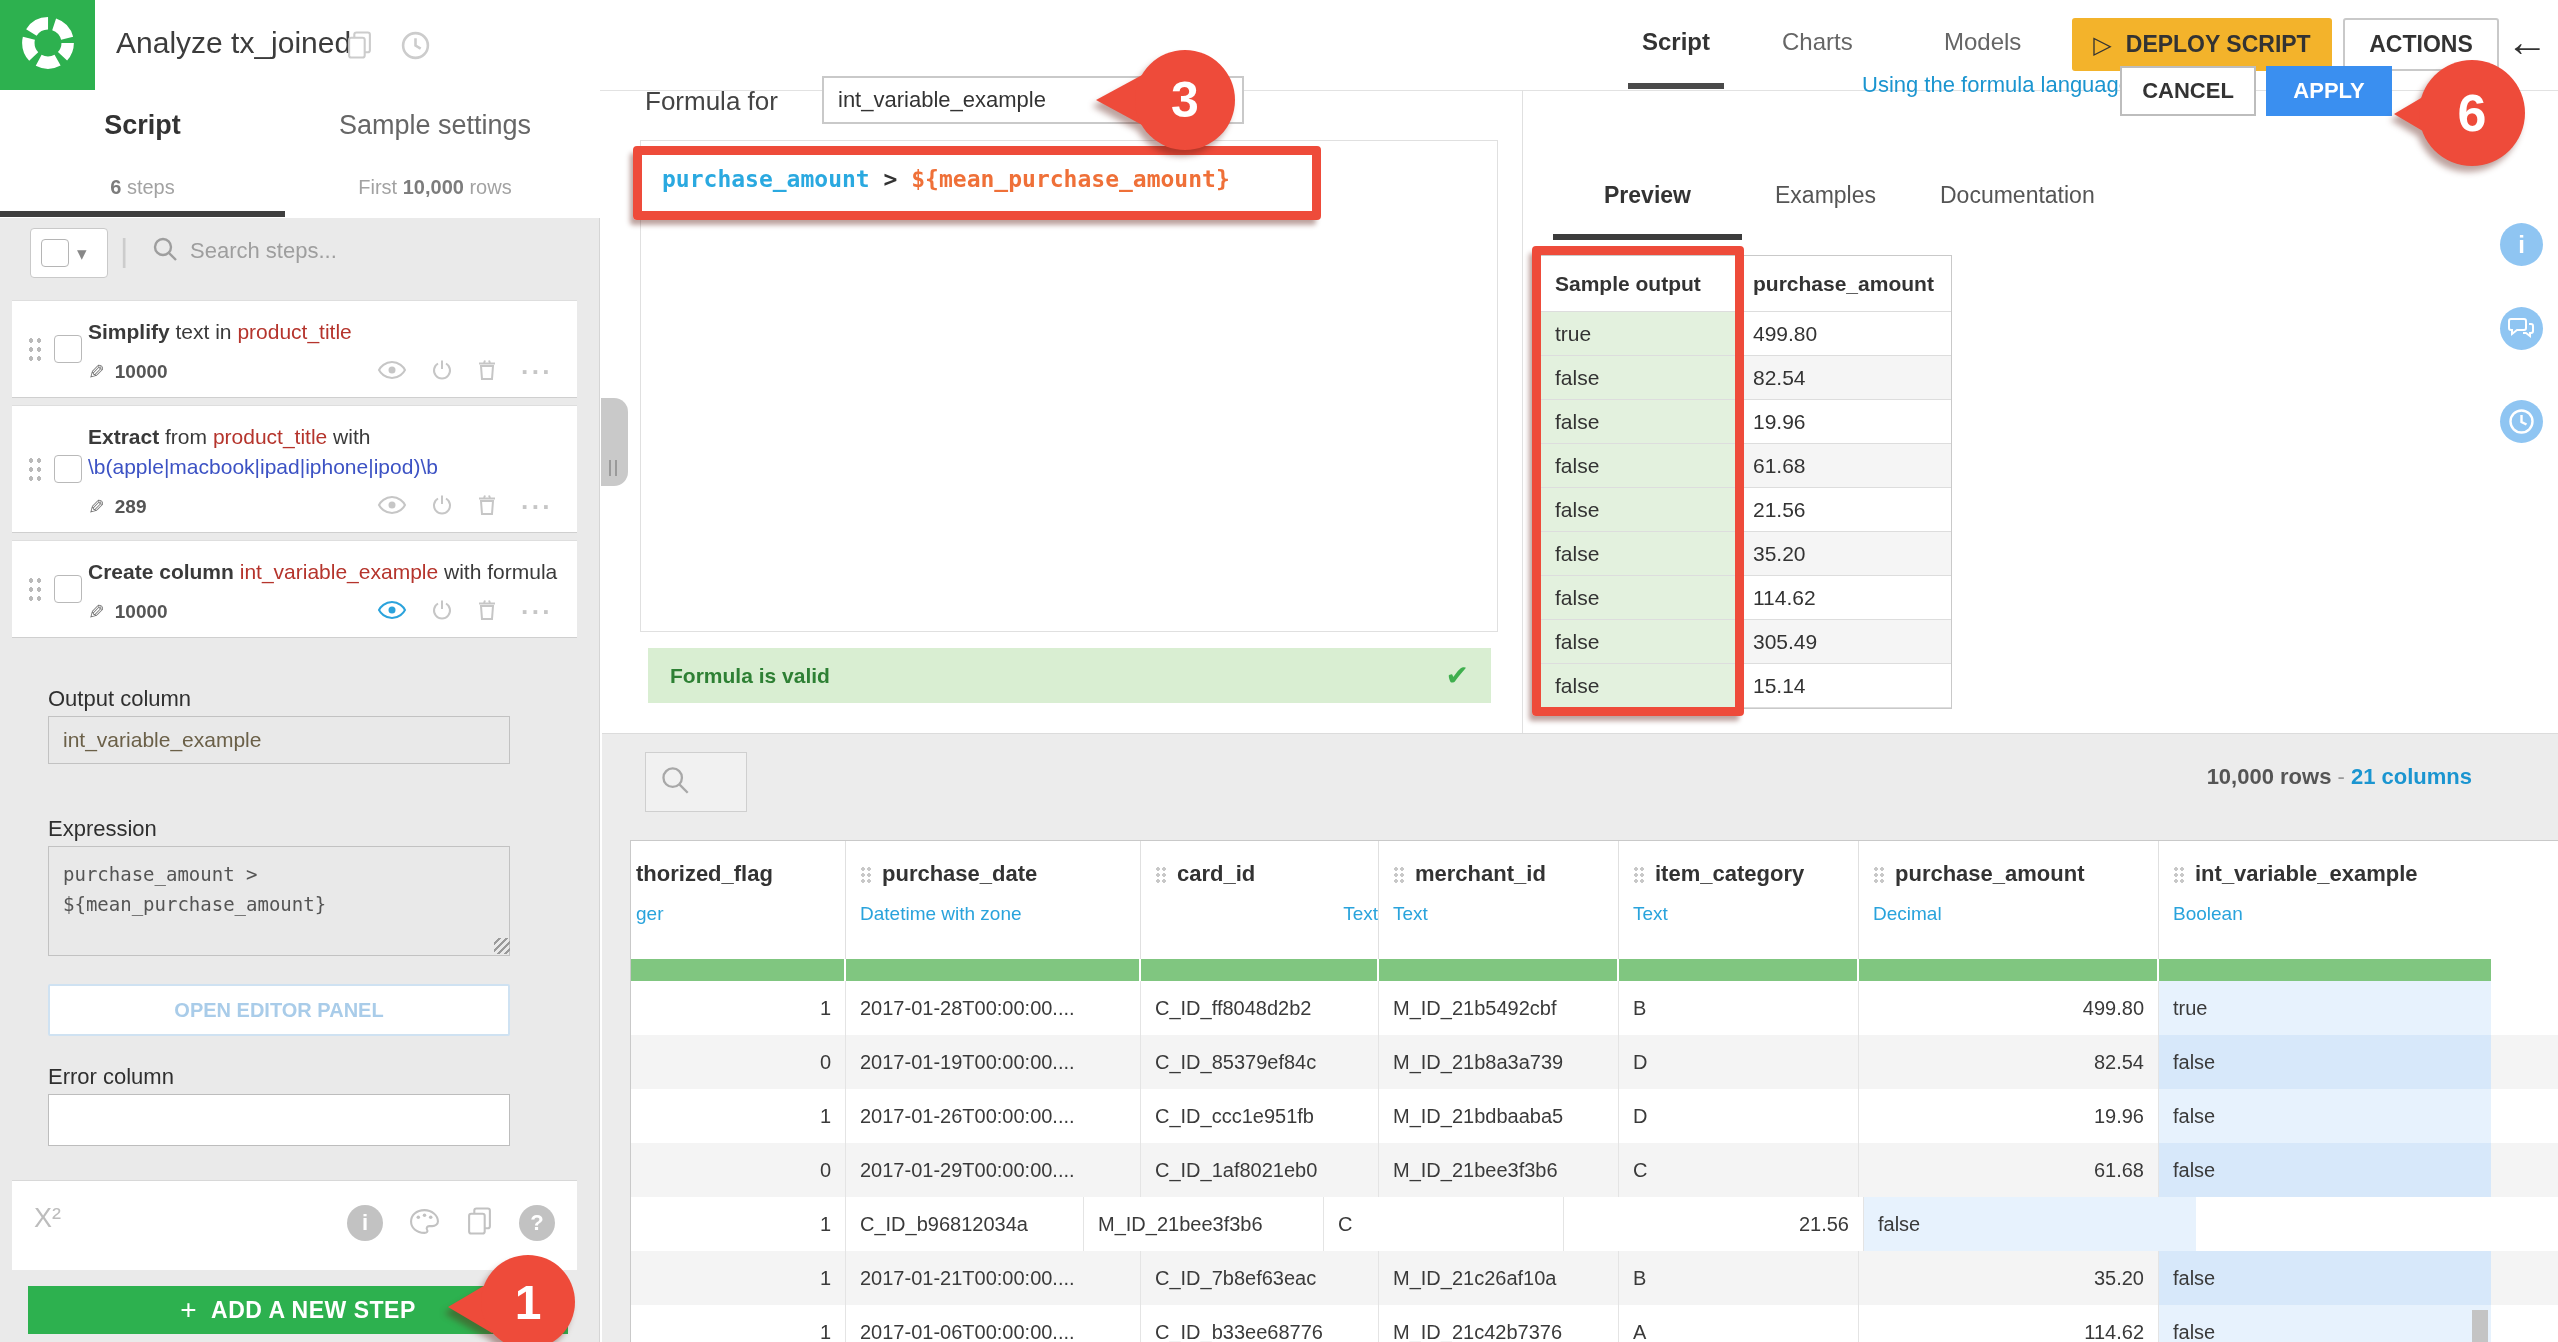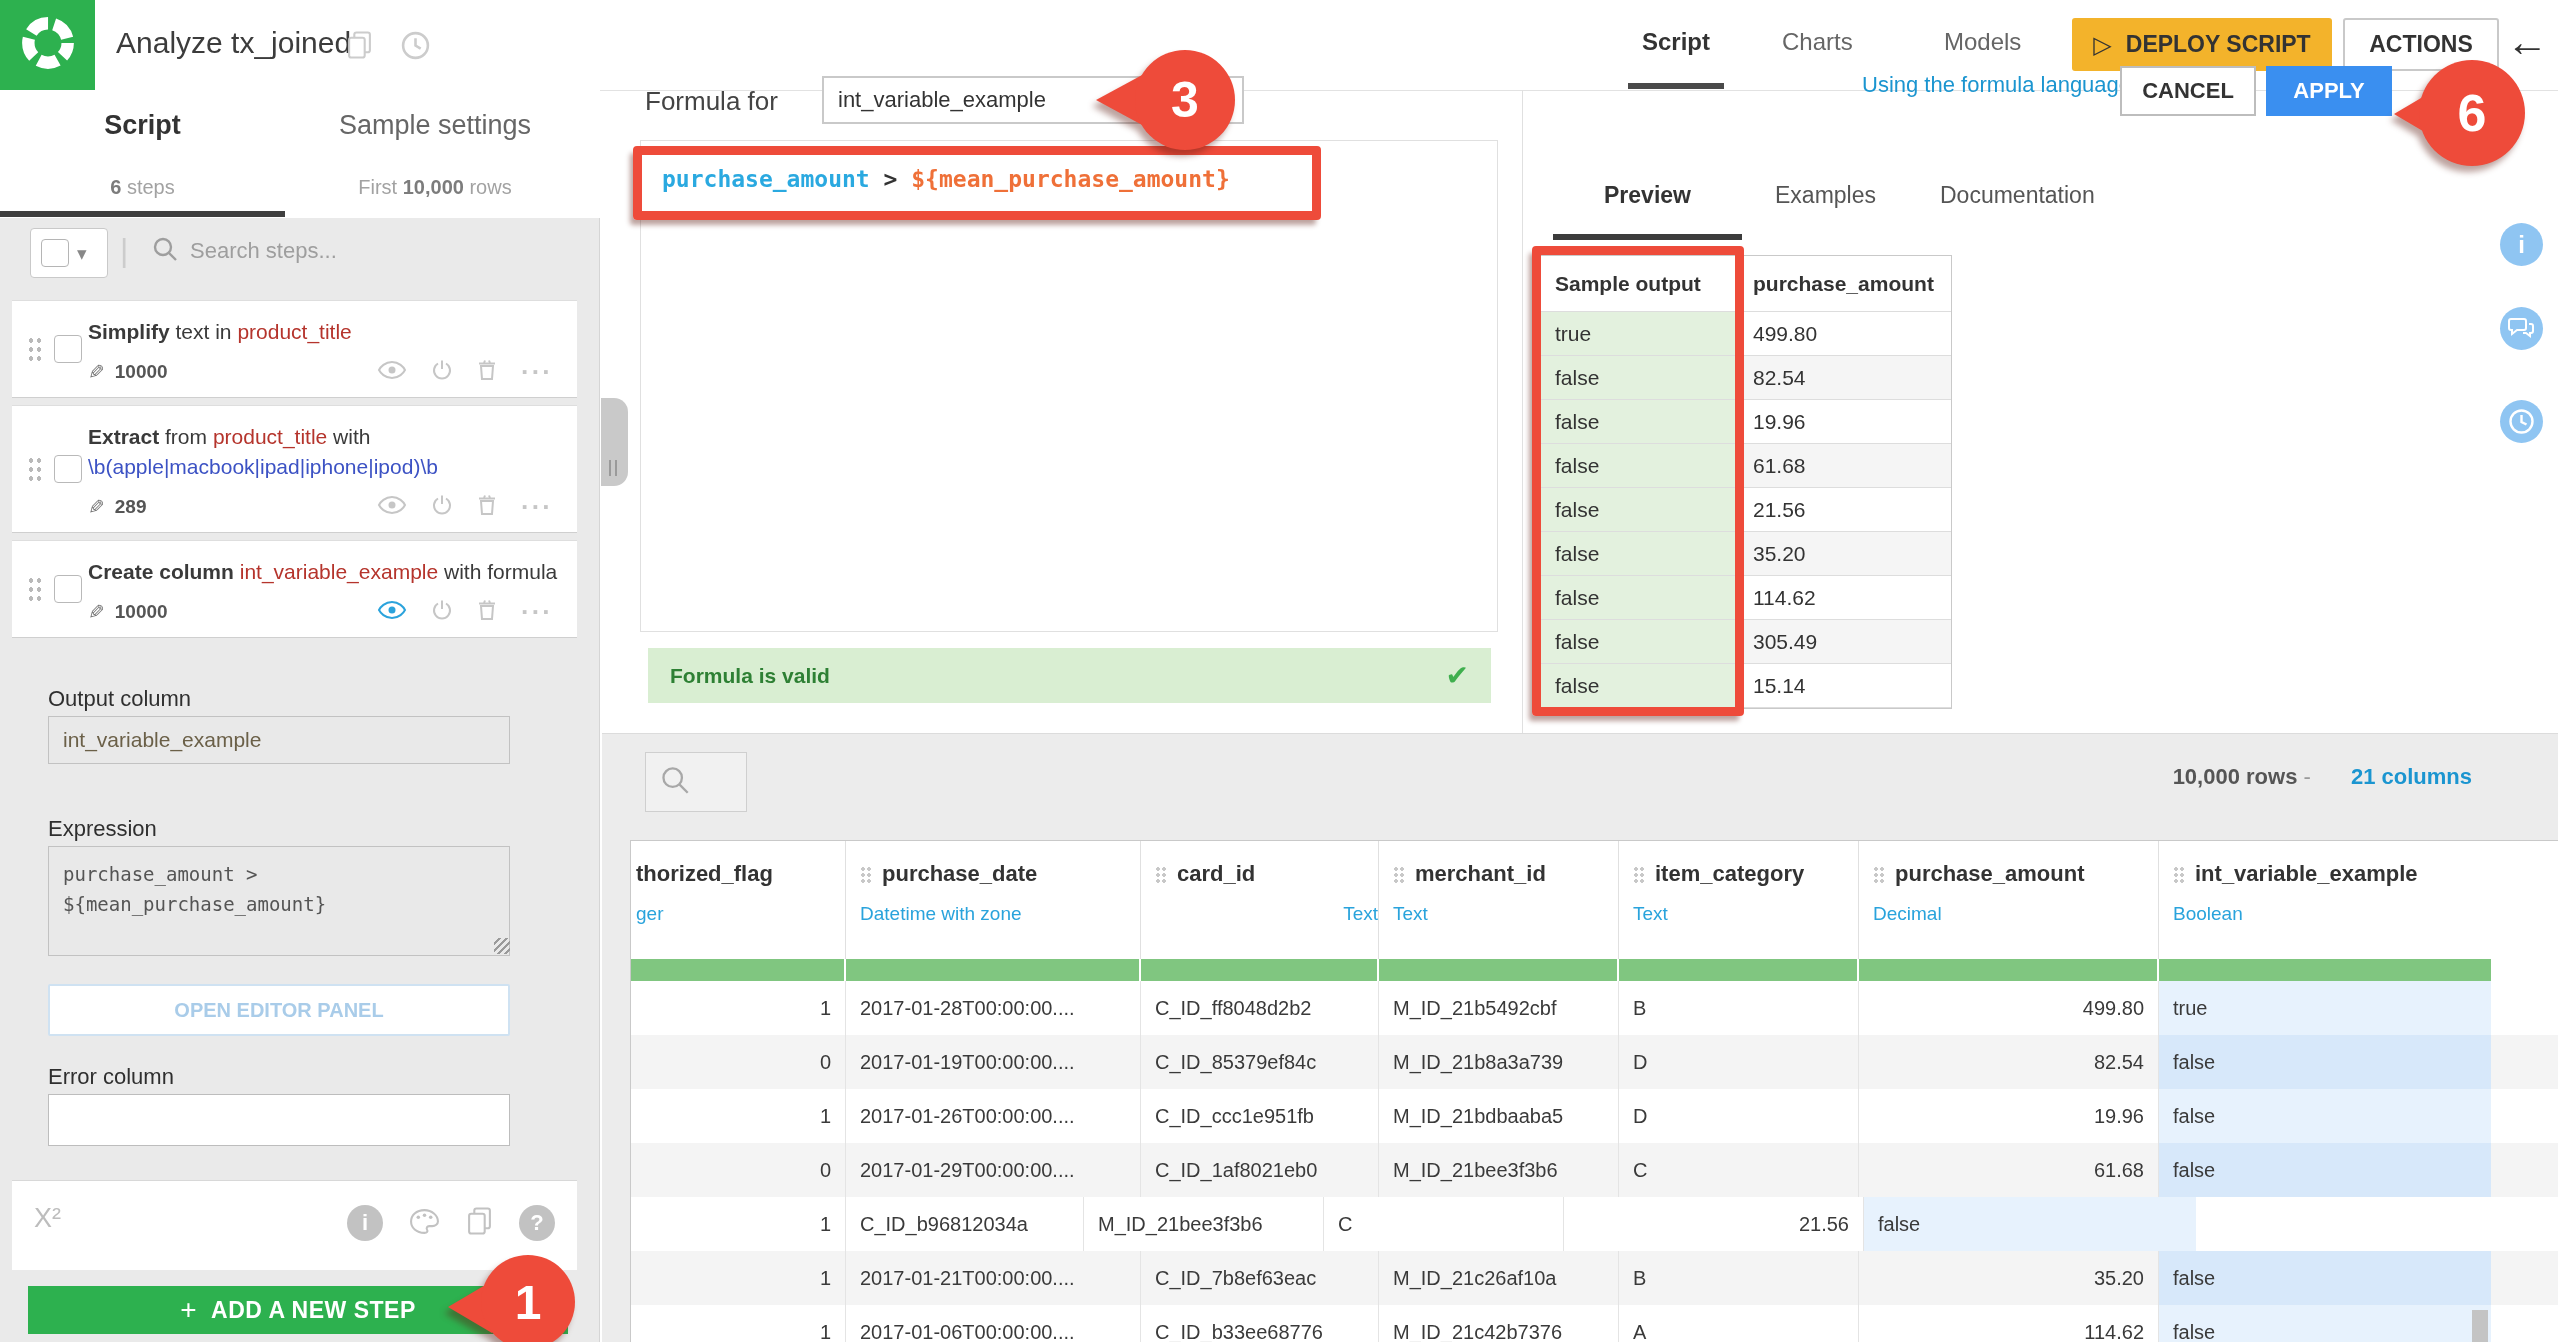--- a/index.html
+++ b/index.html
@@ -100,21 +100,21 @@
     border-right:1px solid #d6d6d6;border-bottom:1px solid #dddddd;}
   .pv-c0{width:198px;} .pv-c1{width:212px;border-right:none;}
   .pv-row.head .pv-cell{font-weight:700;background:#fff;}
   .pv-row:not(.head) .pv-c0{background:#e3f1de;}
   .pv-row:nth-child(odd):not(.head) .pv-c1{background:#f5f5f5;}
   
   .bottom-bg{left:602px;top:733px;width:1956px;height:609px;background:#ececec;border-top:1px solid #dcdcdc;box-sizing:border-box;}
   .tbl-search{left:645px;top:752px;width:102px;height:60px;background:#f1f1f1;border:1px solid #cfcfcf;box-sizing:border-box;
     display:flex;align-items:center;padding-left:14px;}
   .rowcount{left:1900px;top:764px;width:572px;text-align:right;font-size:22px;}
-  .rowcount .rc-rows{font-weight:700;color:#555;} .rowcount .rc-sep{color:#999;} .rowcount .rc-cols{font-weight:700;color:#1b95d0;margin-left:34px;}
+  .rowcount .rc-rows{font-weight:700;color:#555;} .rowcount .rc-sep{color:#999;} .rowcount .rc-cols{font-weight:700;color:#1b95d0;}
   .btable{left:630px;top:840px;width:2136px;background:#fff;border:1px solid #c9c9c9;border-bottom:none;box-sizing:border-box;}
   .bt-header{display:flex;height:118px;}
   .bt-h{box-sizing:border-box;border-right:1px solid #e0e0e0;padding:20px 0 0 14px;}
   .bt-h.first{padding-left:5px;}
   .bt-h:last-child{border-right:none;}
   .bt-name{font-size:22px;font-weight:700;color:#333;display:flex;align-items:center;white-space:nowrap;overflow:hidden;}
   .hdots{display:inline-block;width:12px;height:17px;margin-right:10px;flex:0 0 12px;
     background-image:radial-gradient(#c8c8c8 1.7px, transparent 1.9px);background-size:6px 6px;}
   .bt-type{font-size:19px;color:#29a3dc;margin-top:16px;white-space:nowrap;}
   .bt-quality{display:flex;height:22px;}

